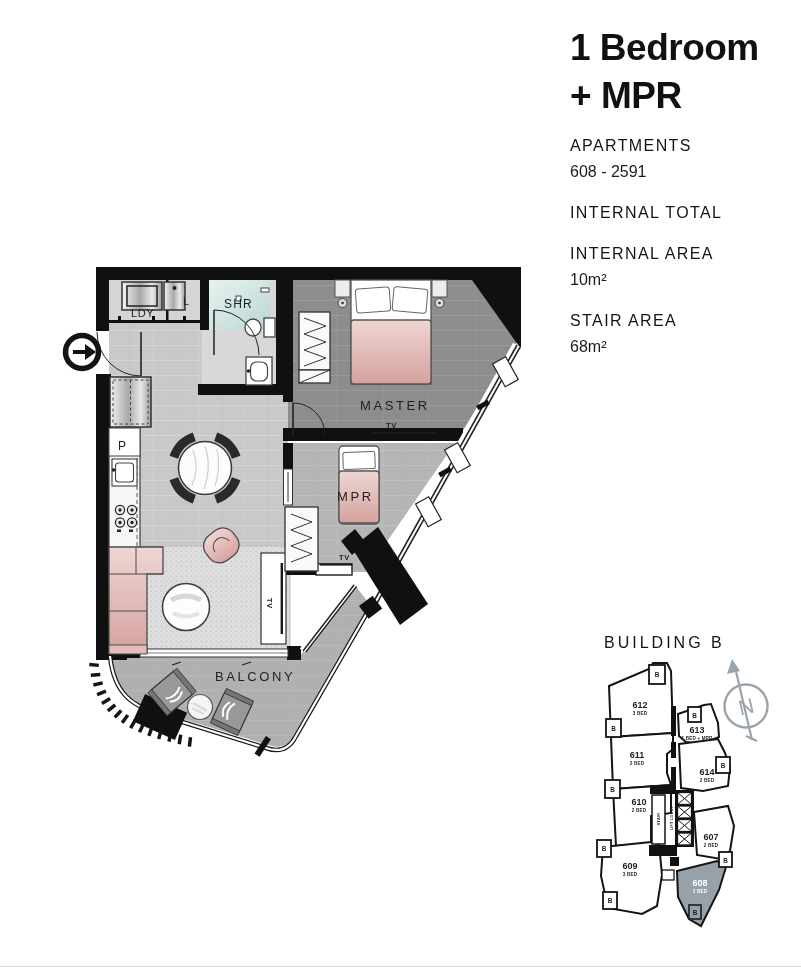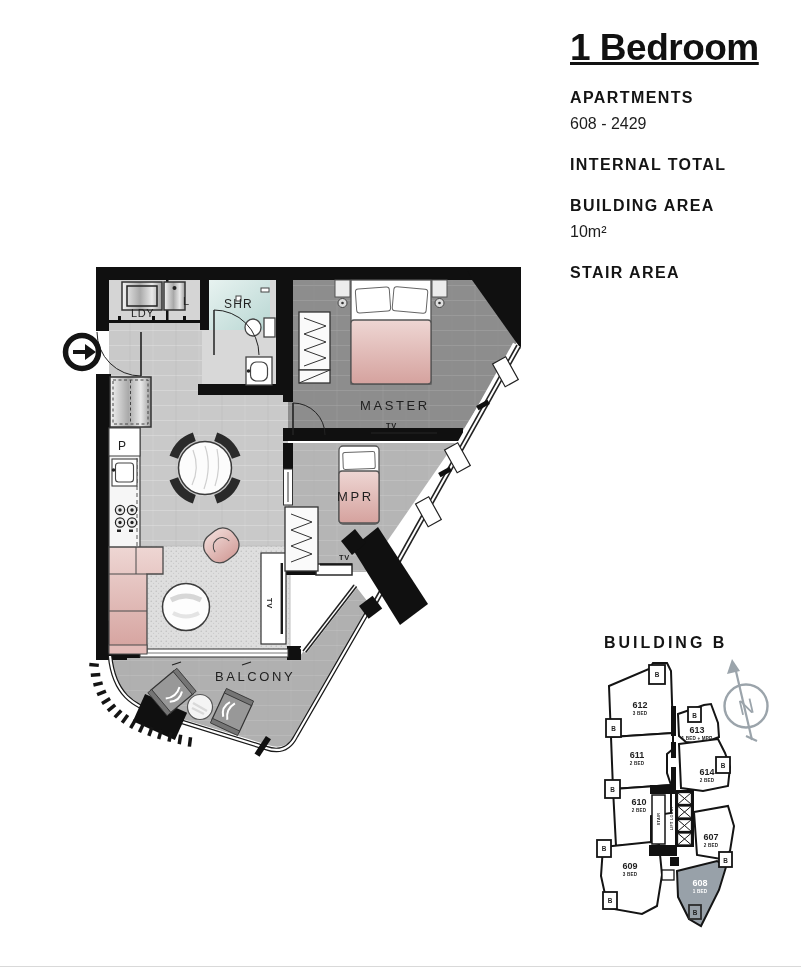--- a/index.html
+++ b/index.html
@@ -2,26 +2,26 @@
 <html><head>
 <meta charset="utf-8">
 <style>
   html,body{margin:0;padding:0;}
   body{
     width:801px;height:972px;position:relative;background:#ffffff;
     font-family:"Liberation Sans",sans-serif;color:#141414;overflow:hidden;
   }
   
   .panel{position:absolute;left:570px;top:24px;width:225px;}
-  .title{font-size:37px;font-weight:bold;line-height:48px;letter-spacing:-0.5px;color:#111;margin-bottom:16px;text-decoration:underline;}
+  .title{font-size:37px;font-weight:bold;line-height:48px;letter-spacing:-0.5px;color:#111;margin-bottom:16px;}
   .spec{margin-bottom:22px;}
-  .spec .lab{font-size:16px;font-weight:bold;letter-spacing:1.4px;line-height:19px;}
+  .spec .lab{font-size:16px;font-weight:normal;letter-spacing:1.4px;line-height:19px;}
   .spec .val{font-size:16px;line-height:19px;margin-top:7px;color:#1d1d1d;}
   
-  .key-title{position:absolute;left:604px;top:634px;font-size:16px;font-weight:bold;letter-spacing:3px;}
+  .key-title{position:absolute;left:604px;top:634px;font-size:16px;font-weight:normal;letter-spacing:3px;}
   
   svg text{font-family:"Liberation Sans",sans-serif;fill:#1f1f1f;}
   .lbl{font-size:13px;letter-spacing:2.6px;}
   .lbl-m{font-size:12px;letter-spacing:1.2px;}
   .lbl-s{font-size:11px;letter-spacing:0.6px;}
   .tv{font-size:7.5px;font-weight:bold;letter-spacing:0.6px;}
   .kid{font-size:9px;font-weight:bold;text-anchor:middle;}
   .ktype{font-size:4.6px;font-weight:bold;text-anchor:middle;letter-spacing:0.2px;}
   .kb{font-size:6.4px;font-weight:bold;text-anchor:middle;}
   .kcore{font-size:3.7px;font-weight:bold;text-anchor:middle;letter-spacing:0.3px;}
@@ -355,34 +355,36 @@
     </g>
     <circle cx="200" cy="707" r="12.5" fill="#f4f4f4" stroke="#555" stroke-width="1.2"></circle>
     <path d="M193,703 L207,711 M192,708 L204,714" stroke="#d9d9d9" stroke-width="2.5" fill="none"></path>
     <text class="lbl" x="215" y="681">BALCONY</text>
   </g>
 </svg>
 
 <div class="panel">
   <div class="title">
     <span>1 Bedroom</span><br>
+    <span>+ MPR</span>
   </div>
   <div class="spec">
     <div class="lab">APARTMENTS</div>
-    <div class="val">608 - 2429</div>
+    <div class="val">608 - 2591</div>
   </div>
   <div class="spec">
     <div class="lab">INTERNAL TOTAL</div>
   </div>
   <div class="spec">
-    <div class="lab">BUILDING AREA</div>
+    <div class="lab">INTERNAL AREA</div>
     <div class="val">10m²</div>
   </div>
   <div class="spec">
     <div class="lab">STAIR AREA</div>
+    <div class="val">68m²</div>
   </div>
 </div>
 
 <div class="key-title">BUILDING B</div>
 
 <svg viewBox="595 630 210 335" style="position:absolute;left:595px;top:630px;" width="210" height="335">
   <g fill="#ffffff" stroke="#141414" stroke-width="2" stroke-linejoin="miter">
     <path d="M609,686 L649,669 L653,663 L667,663 L671,671 L673,733 L611,737 Z"></path>
     <path d="M611,737 L673,733 L673,749 L667,754 L667,773 L671,785 L613,789 Z"></path>
     <path d="M613,789 L671,785 L671,813 L651,816 L651,843 L616,846 Z"></path>

